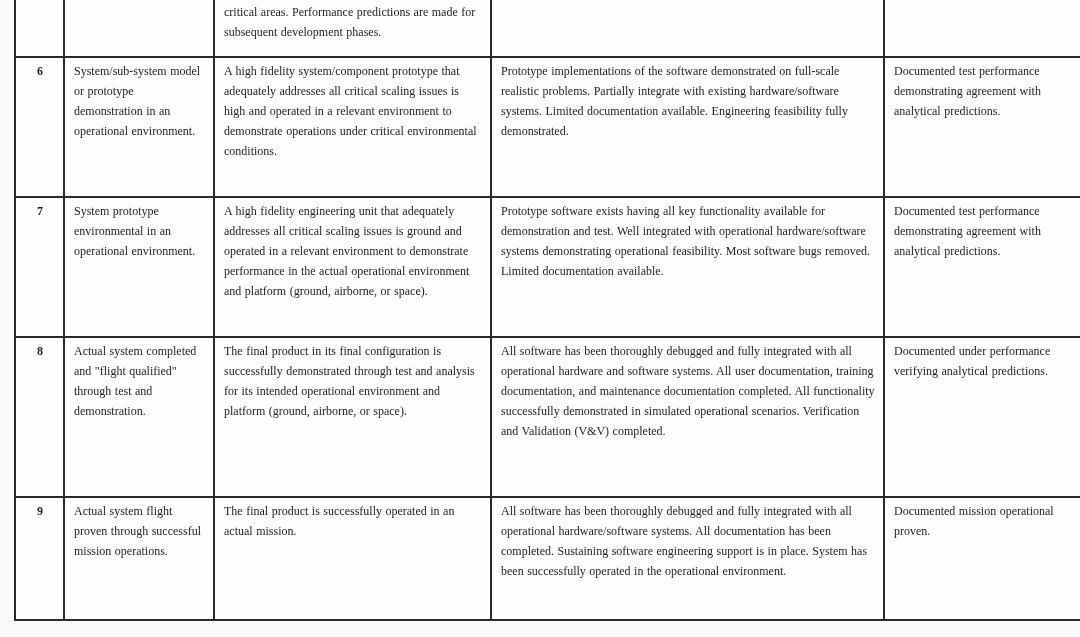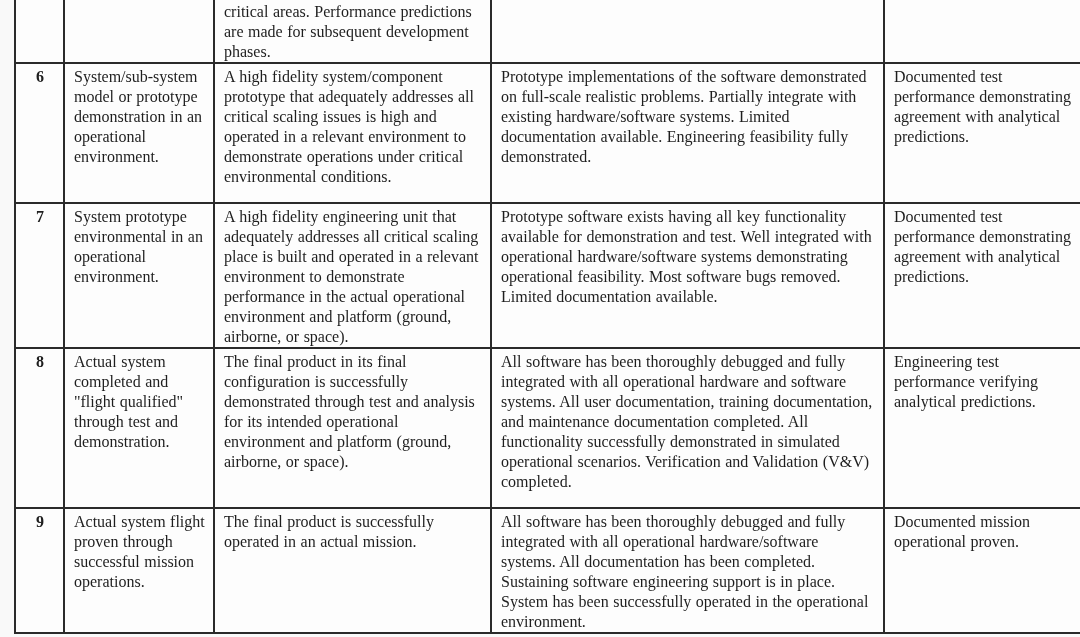--- a/index.html
+++ b/index.html
@@ -28,21 +28,21 @@
     top: 0;
     width: 1159px;
     border-collapse: collapse;
     table-layout: fixed;
     background: var(--cell-bg);
   }
   table.trl-table td {
     border: 2px solid var(--border);
     vertical-align: top;
     padding: 3px 8px 0 9px;
-    font-size: 16px;
+    font-size: 12px;
     line-height: 20px;
     word-spacing: 0.5px;
   }
   
   tr.row-continued td {
     border-top: none;
     padding-top: 2px;
   }
   tr.row-continued { height: 57px; }
   tr.row-6 { height: 140px; }
@@ -104,21 +104,21 @@
       </tr>
 
       <tr class="row-7">
         <td class="col-trl">
           <span>7</span>
         </td>
         <td>
           <span class="cell-text">System prototype environmental in an operational environment.</span>
         </td>
         <td>
-          <span class="cell-text">A high fidelity engineering unit that adequately addresses all critical scaling place is built and operated in a relevant environment to demonstrate performance in the actual operational environment and platform (ground, airborne, or space).</span>
+          <span class="cell-text">A high fidelity engineering unit that adequately addresses all critical scaling issues is ground and operated in a relevant environment to demonstrate performance in the actual operational environment and platform (ground, airborne, or space).</span>
         </td>
         <td>
           <span class="cell-text">Prototype software exists having all key functionality available for demonstration and test. Well integrated with operational hardware/software systems demonstrating operational feasibility. Most software bugs removed. Limited documentation available.</span>
         </td>
         <td class="col-exit">
           <span class="cell-text">Documented test performance demonstrating agreement with analytical predictions.</span>
         </td>
       </tr>
 
       <tr class="row-8">
@@ -128,21 +128,21 @@
         <td>
           <span class="cell-text">Actual system completed and "flight qualified" through test and demonstration.</span>
         </td>
         <td>
           <span class="cell-text">The final product in its final configuration is successfully demonstrated through test and analysis for its intended operational environment and platform (ground, airborne, or space).</span>
         </td>
         <td>
           <span class="cell-text">All software has been thoroughly debugged and fully integrated with all operational hardware and software systems. All user documentation, training documentation, and maintenance documentation completed. All functionality successfully demonstrated in simulated operational scenarios. Verification and Validation (V&amp;V) completed.</span>
         </td>
         <td class="col-exit">
-          <span class="cell-text">Engineering test performance verifying analytical predictions.</span>
+          <span class="cell-text">Documented under performance verifying analytical predictions.</span>
         </td>
       </tr>
 
       <tr class="row-9">
         <td class="col-trl">
           <span>9</span>
         </td>
         <td>
           <span class="cell-text">Actual system flight proven through successful mission operations.</span>
         </td>

